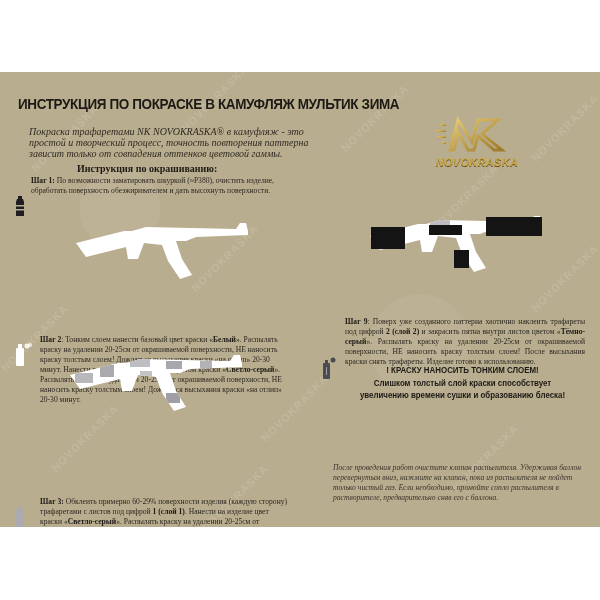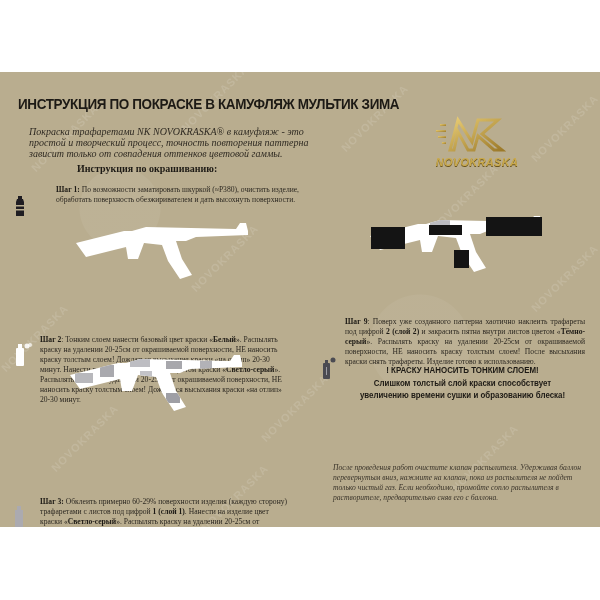--- a/index.html
+++ b/index.html
@@ -37,21 +37,21 @@
       text-shadow: 0 1px 0 #6a5520;
     }
     .subhead {
       position: absolute; left: 77px; top: 91px;
       font-weight: bold; font-size: 10px; color: #1d1a15;
     }
     .step {
       position: absolute; font-size: 7.6px; line-height: 10px; color: #2c2821;
     }
     .step b { color: #1d1a15; }
-    .step1 { left: 56px; top: 104px; width: 250px; margin-top: 9px; }
+    .step1 { left: 31px; top: 104px; width: 250px; }
     .step2 { left: 40px; top: 263px; width: 250px; }
     .step3 { left: 40px; top: 425px; width: 250px; }
     .step5 { left: 345px; top: 245px; width: 240px; text-align: justify; }
     .icon { position: absolute; }
     .warning {
       position: absolute; left: 340px; top: 292px; width: 245px; text-align: center;
       font-family: "Liberation Sans", sans-serif; font-weight: bold; font-size: 8.6px;
       line-height: 12.5px; color: #1d1a15; transform: scaleX(0.92);
     }
     .outro {

